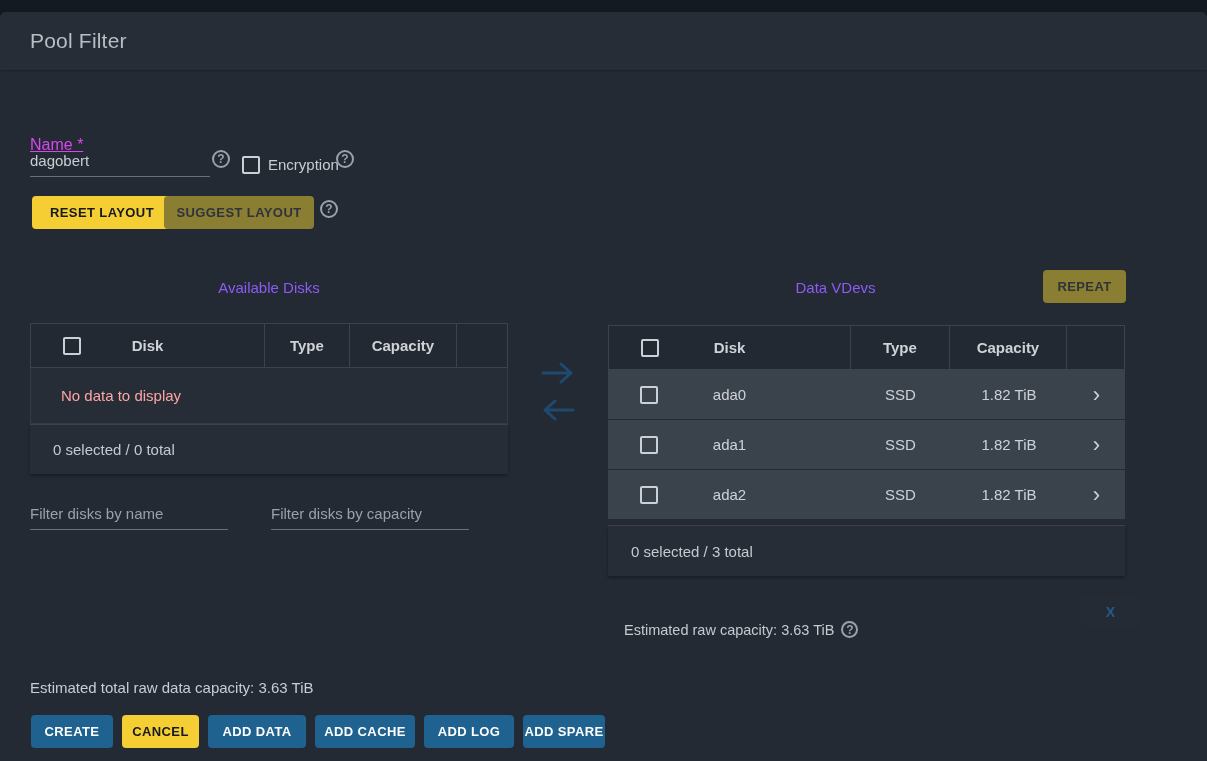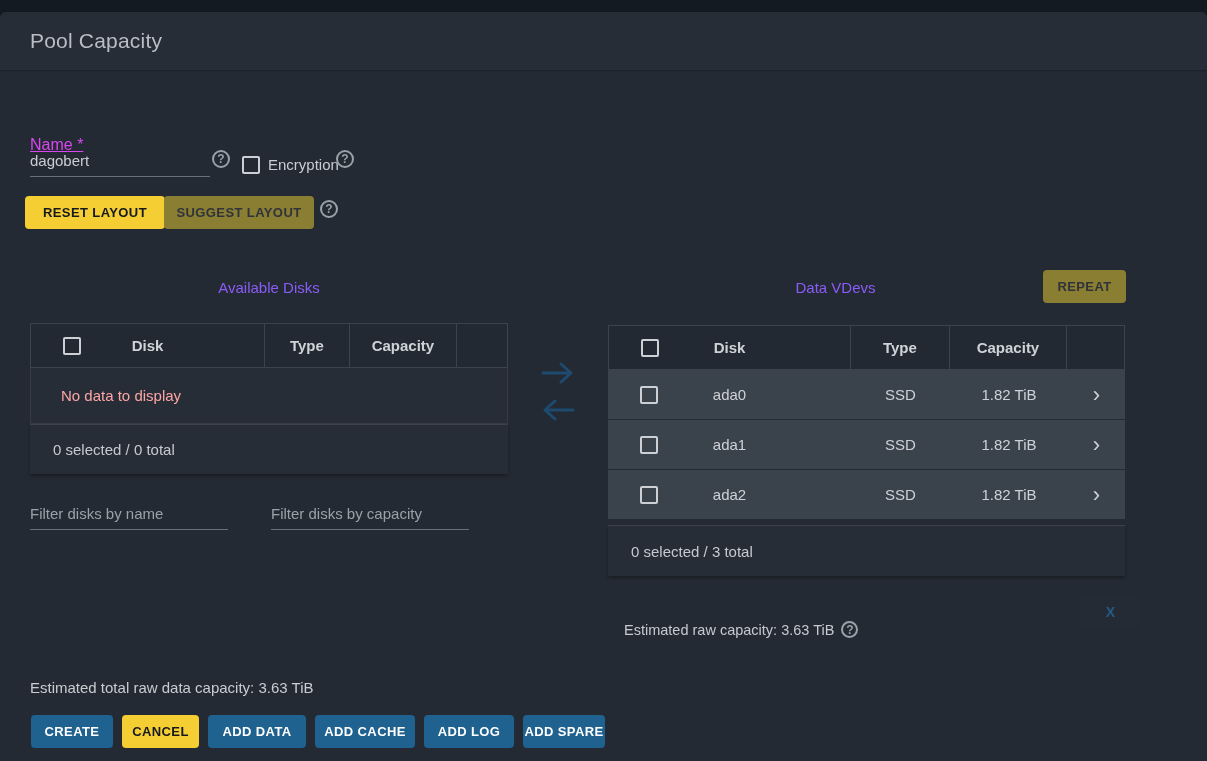--- a/index.html
+++ b/index.html
@@ -44,31 +44,31 @@
   .select-trigger { display:flex; align-items:center; }
   .select-arrow { width:0; height:0; border-left:6px solid transparent; border-right:6px solid transparent; border-top:7px solid #b9bec5; }
 </style>
 </head>
 <body>
 
 <div class="screen">
   <div class="card"></div>
 
   <div class="header-bar">
-    <div class="page-title">Pool Capacity</div>
+    <div class="page-title">Pool Filter</div>
   </div>
 
   <div class="abs small-label" style="left:30px; top:136px;">Name *</div>
   <input class="abs underline-input" style="left: 30px; top: 152px; width: 180px;" value="dagobert">
   <div class="abs help-icon" style="left:212px; top:150px;">?</div>
   <div class="abs checkbox" style="left:242px; top:156px;"></div>
   <div class="abs value-text" style="left:268px; top:156px;">Encryption</div>
   <div class="abs help-icon" style="left:336px; top:150px;">?</div>
 
-  <button class="btn btn-yellow abs" style="left:25px; top:196px; width:140px;">RESET LAYOUT</button>
+  <button class="btn btn-yellow abs" style="left:32px; top:196px; width:140px;">RESET LAYOUT</button>
   <button class="btn btn-yellow-disabled abs" style="left:164px; top:196px; width:150px;">SUGGEST LAYOUT</button>
   <div class="abs help-icon" style="left:320px; top:200px;">?</div>
 
   <div class="abs panel-title" style="left:30px; top:279px; width:478px;">Available Disks</div>
 
   <div class="table" style="left:30px; top:323px; width:478px;">
     <div class="thead">
       <div class="th" style="width:235px;">
         <div class="checkbox row-checkbox"></div>
         <span>Disk</span>

